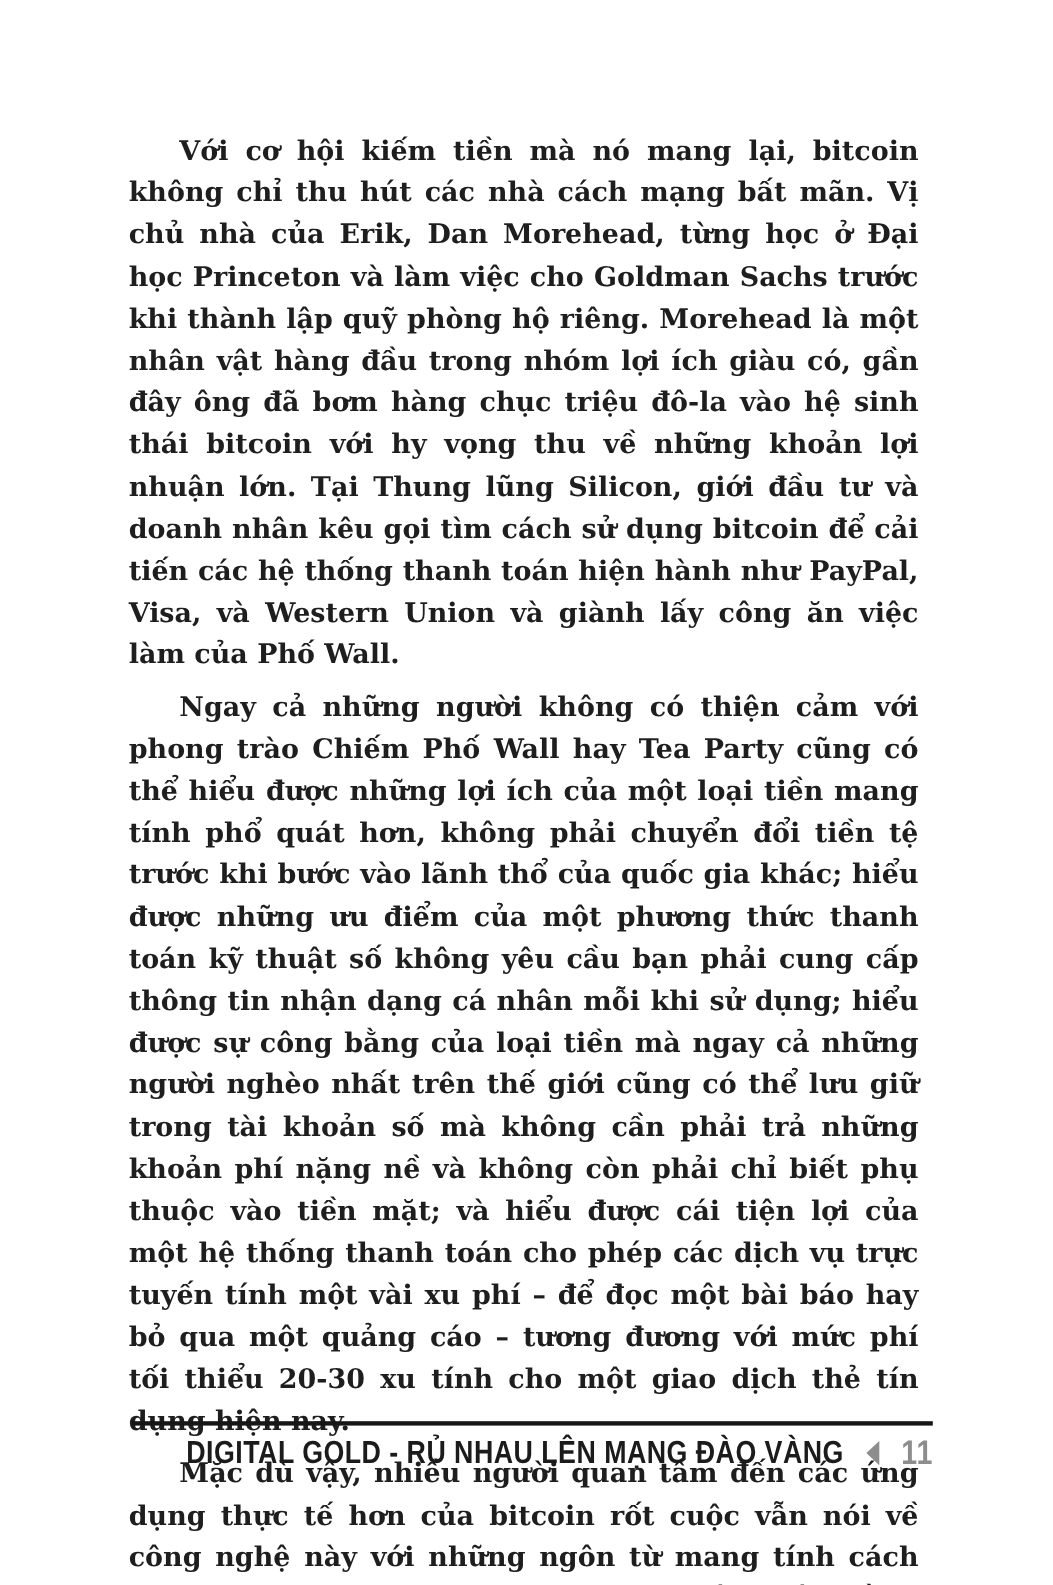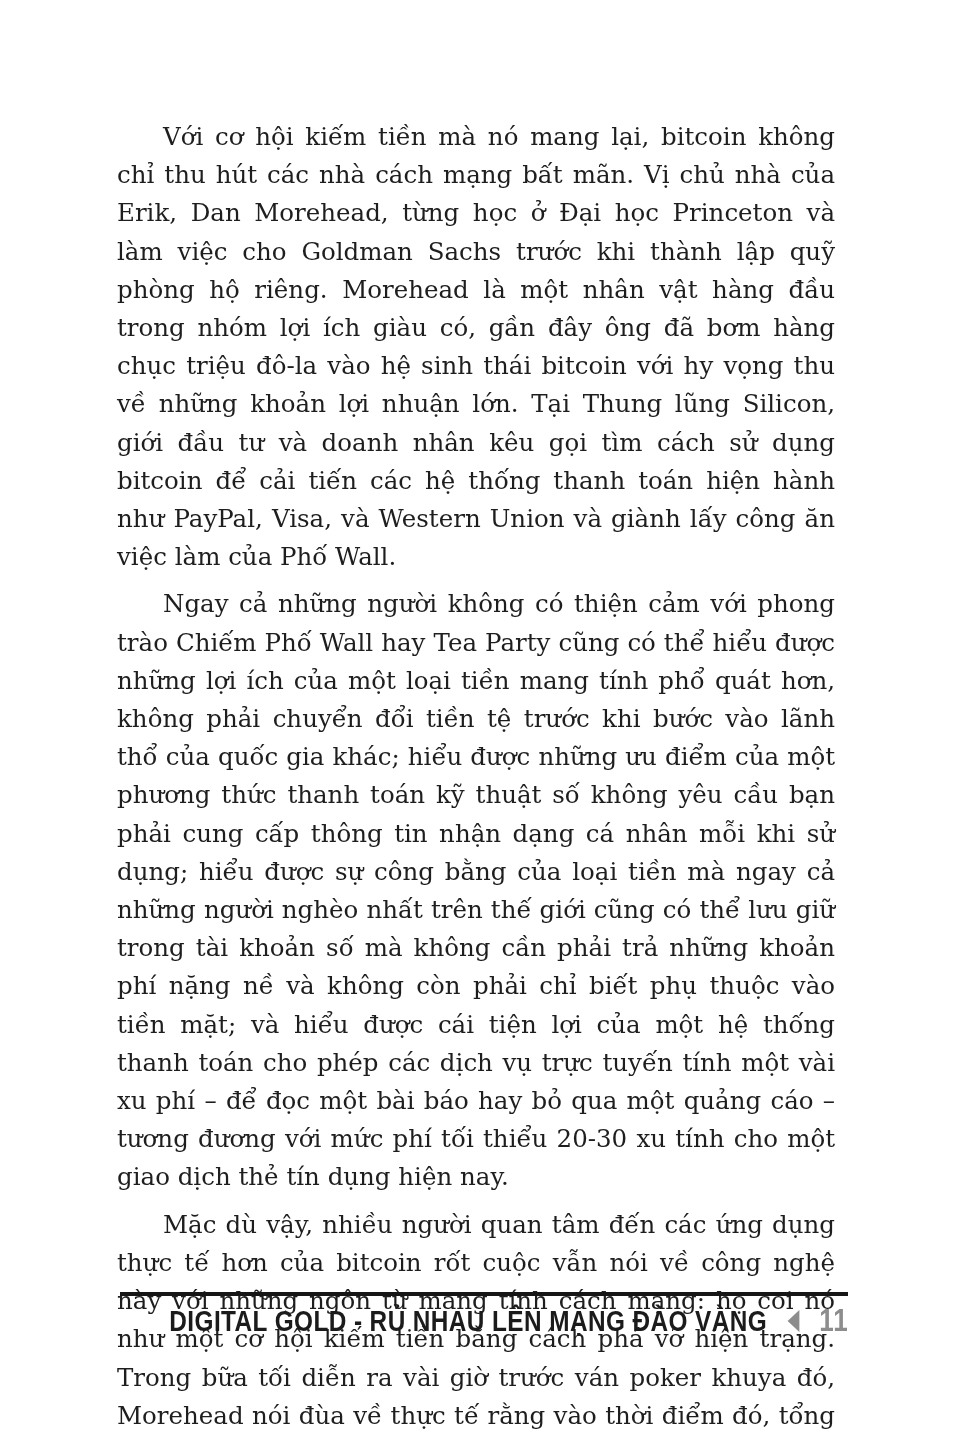--- a/index.html
+++ b/index.html
@@ -17,20 +17,21 @@
     top: 118px;
     width: 718px;
     color: #1e1e1e;
     font-size: 24.5px;
     line-height: 38.2px;
     text-align: justify;
   }
   .text-block p {
     margin: 0 0 9px 0;
     text-indent: 46px;
+    font-weight: bold;
   }
   .footer-rule {
     position: absolute;
     left: 120px;
     top: 1292px;
     width: 728px;
     height: 4px;
     background: #161616;
   }
   .footer-row {

